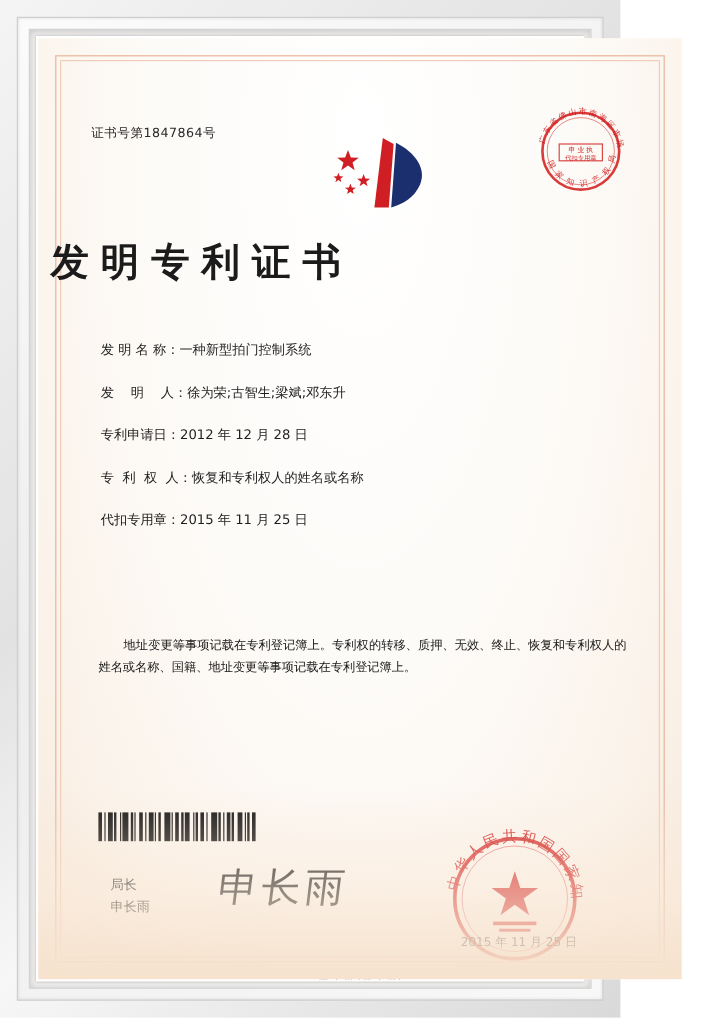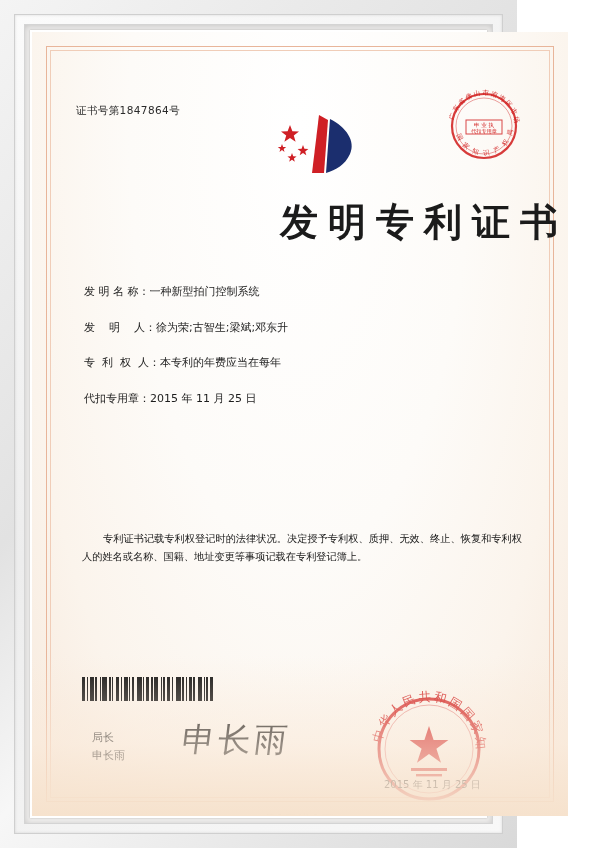--- a/index.html
+++ b/index.html
@@ -68,22 +68,22 @@
   
   .logo{position:absolute;left:238px;top:75px;width:92px;height:70px;}
 
   
   .stamp-top{
     position:absolute;right:42px;top:52px;width:84px;height:84px;
   }
 
   
   .title{
-    position:absolute;left:0;right:0;top:165px;text-align:right;
-    font-size:38px;letter-spacing:10px;color:#1b1b1b;
+    position:absolute;left:0;right:0;top:165px;text-align:left;
+    font-size:32px;letter-spacing:10px;color:#1b1b1b;
     font-family:"DejaVu Sans","Liberation Sans",sans-serif;
     font-weight:700;
     text-indent:10px;
   }
 
   
   .fields{position:absolute;left:52px;top:252px;width:440px;}
   .row{display:flex;align-items:flex-end;margin-bottom:20.5px;font-size:11px;color:#1d1d1d;}
   .row .lbl{white-space:pre;}
   .row .val{margin-left:0;}
@@ -178,31 +178,35 @@
       <div class="fields">
         <div class="row">
           <span class="lbl">发 明 名 称：</span>
           <span class="val">一种新型拍门控制系统</span>
         </div>
         <div class="row">
           <span class="lbl">发    明    人：</span>
           <span class="val">徐为荣;古智生;梁斌;邓东升</span>
         </div>
         <div class="row">
+          <span class="lbl">专利申请日：</span>
+          <span class="val">2012 年 12 月 28 日</span>
+        </div>
+        <div class="row">
           <span class="lbl">专  利  权  人：</span>
-          <span class="val">本专利的年费应当在每年</span>
+          <span class="val">恢复和专利权人的姓名或名称</span>
         </div>
         <div class="row">
           <span class="lbl">代扣专用章：</span>
           <span class="val">2015 年 11 月 25 日</span>
         </div>
       </div>
 
       <div class="paras">
-        <div class="para">专利证书记载专利权登记时的法律状况。决定授予专利权、质押、无效、终止、恢复和专利权人的姓名或名称、国籍、地址变更等事项记载在专利登记簿上。</div>
+        <div class="para">地址变更等事项记载在专利登记簿上。专利权的转移、质押、无效、终止、恢复和专利权人的姓名或名称、国籍、地址变更等事项记载在专利登记簿上。</div>
       </div>
 
       <div class="barcode">
         <i style="width:3px"></i>
           <i style="width:2px;background:transparent"></i>
         <i style="width:1px"></i>
           <i style="width:2px;background:transparent"></i>
         <i style="width:4px"></i>
           <i style="width:1px;background:transparent"></i>
         <i style="width:2px"></i>

